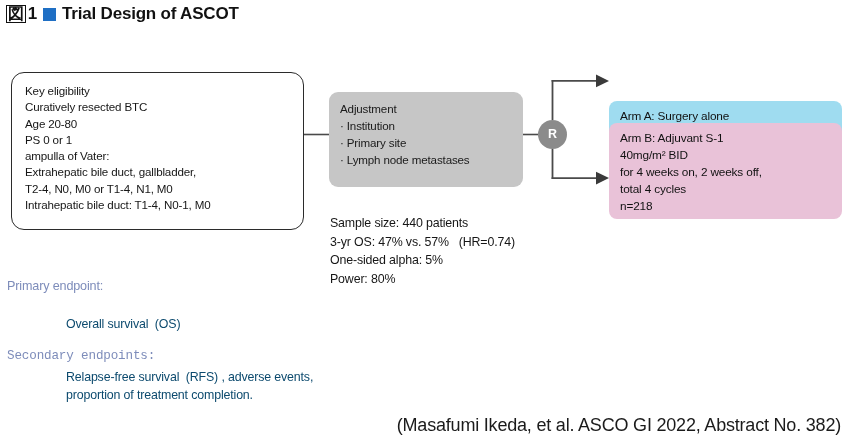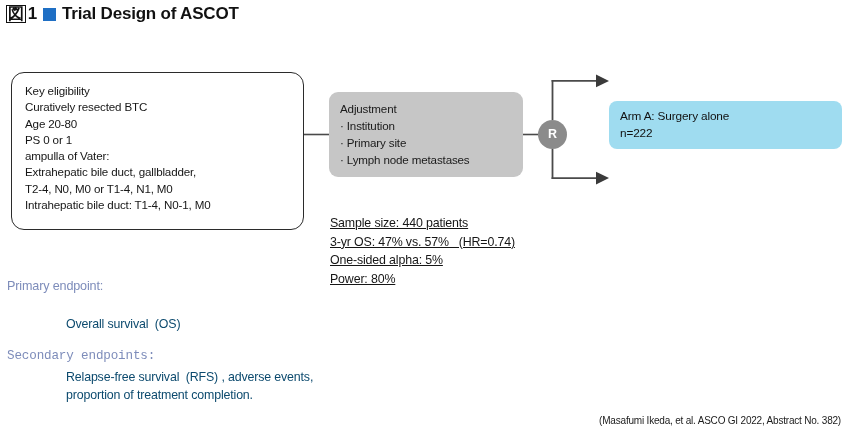--- a/index.html
+++ b/index.html
@@ -77,21 +77,21 @@
     color: #161616;
     letter-spacing: -0.15px;
     margin-top: 20px;
   }
 
   
   #adjustment-box {
     left: 329px;
     top: 92px;
     width: 194px;
-    height: 85px;
+    height: 95px;
     background: #c6c6c6;
     border-radius: 9px;
     padding: 8px 0 0 11px;
     font-size: 11.6px;
     line-height: 17px;
     color: #1a1a1a;
     letter-spacing: -0.15px;
   }
 
   
@@ -155,21 +155,20 @@
 
   
   #stats-block {
     position: absolute;
     left: 330px;
     top: 214px;
     font-size: 12.4px;
     line-height: 18.5px;
     color: #161616;
     letter-spacing: -0.15px;
-    text-decoration: underline;
   }
 
   
   .endpoint-head {
     position: absolute;
     font-size: 12.6px;
     color: #7d8cba;
     letter-spacing: -0.15px;
   }
   .endpoint-body {
@@ -182,21 +181,21 @@
   #primary-endpoint-head { left: 7px; top: 279px; }
   #primary-endpoint-body { left: 66px; top: 315px; }
   #secondary-endpoint-head { left: 7px; top: 349px; font-family: Liberation Mono, monospace; }
   #secondary-endpoint-body { left: 66px; top: 368px; }
 
   
   #source-citation {
     position: absolute;
     right: 9px;
     top: 415px;
-    font-size: 10px;
+    font-size: 18px;
     color: #1b1b1b;
     letter-spacing: -0.2px;
     text-align: center;
   }
 
   .line { display: block; white-space: pre; }
 </style>
 </head>
 <body>
 
@@ -244,20 +243,27 @@
 
   <div id="rand-node">
     <span>R</span>
   </div>
 
   <div class="box" id="arm-a-box">
     <span class="line">Arm A: Surgery alone</span>
     <span class="line">n=222</span>
   </div>
 
+  <div class="box" id="arm-b-box">
+    <span class="line">Arm B: Adjuvant S-1</span>
+    <span class="line">40mg/m² BID</span>
+    <span class="line">for 4 weeks on, 2 weeks off,</span>
+    <span class="line">total 4 cycles</span>
+    <span class="line">n=218</span>
+  </div>
 </div>
 
 <div id="stats-block">
   <span class="line">Sample size: 440 patients</span>
   <span class="line">3-yr OS: 47% vs. 57%   (HR=0.74)</span>
   <span class="line">One-sided alpha: 5%</span>
   <span class="line">Power: 80%</span>
 </div>
 
 <div class="endpoint-head" id="primary-endpoint-head">Primary endpoint:</div>

